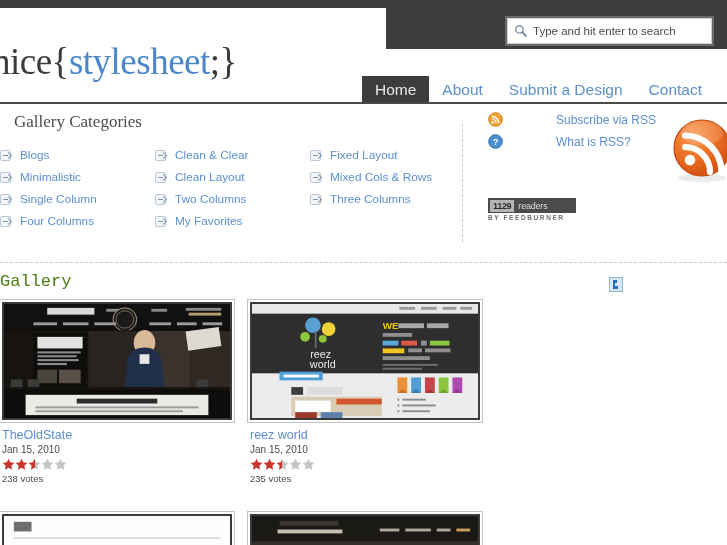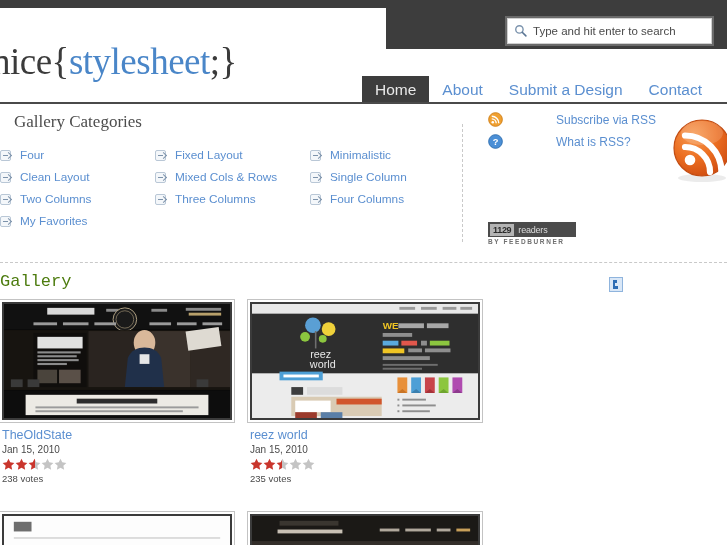--- a/index.html
+++ b/index.html
@@ -124,21 +124,21 @@
 
   .rss-big { position: absolute; right: -8px; top: 6px; width: 66px; height: 66px; }
 
   .feedburner {
     position: absolute; left: 0; top: 86px;
     width: 88px; height: 26px;
     font-family: "Liberation Sans", sans-serif;
   }
   .fb-bar {
     width: 88px; height: 15px; background: #4b4b4b;
-    display: flex; align-items: center; padding: 1px 2px; margin-top: 24px;
+    display: flex; align-items: center; padding: 1px 2px;
   }
   .fb-count {
     background: #b4b4b4; color: #2b2b2b;
     font-size: 9px; line-height: 12px; padding: 0 3px;
     font-weight: bold; letter-spacing: -0.3px;
   }
   .fb-readers { color: #dcdcdc; font-size: 9px; margin-left: 4px; letter-spacing: -0.2px; }
   .fb-by {
     color: #6f6f6f; font-size: 6.5px; letter-spacing: 1.6px;
     margin-top: 1px; font-weight: bold;
@@ -222,21 +222,25 @@
 
   <div class="cols">
 
     <div class="vdivider"></div>
 
     <div class="col-left">
       <h2 class="section-title">Gallery Categories</h2>
       <div class="cat-grid">
         <div class="cat-item">
           <span class="arrow-box"></span>
-          <span class="cat-label">Four</span>
+          <span class="cat-label">Blogs</span>
+        </div>
+        <div class="cat-item">
+          <span class="arrow-box"></span>
+          <span class="cat-label">Clean &amp; Clear</span>
         </div>
         <div class="cat-item">
           <span class="arrow-box"></span>
           <span class="cat-label">Fixed Layout</span>
         </div>
         <div class="cat-item">
           <span class="arrow-box"></span>
           <span class="cat-label">Minimalistic</span>
         </div>
         <div class="cat-item">

